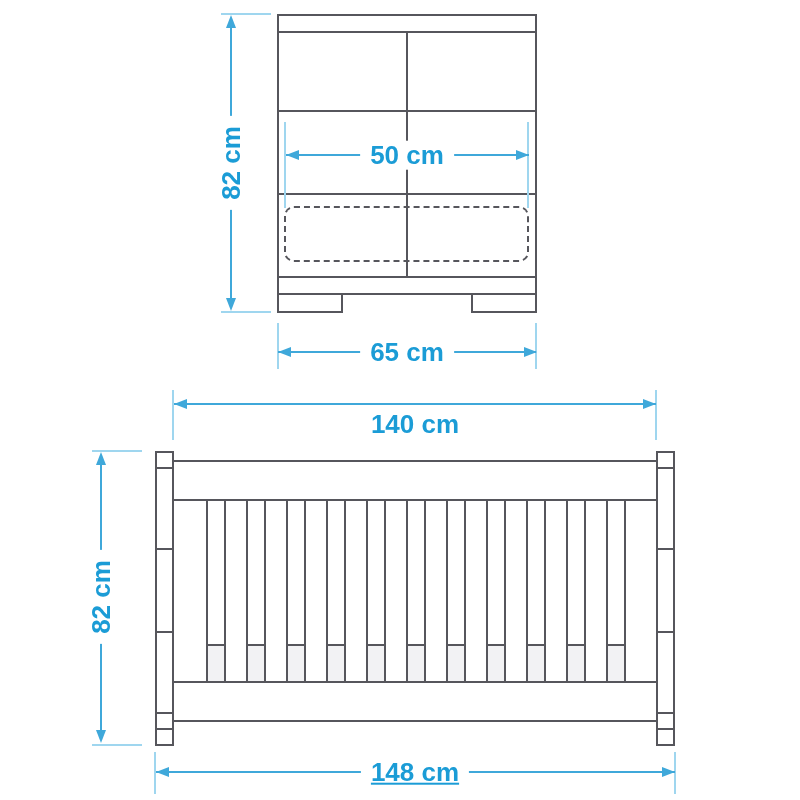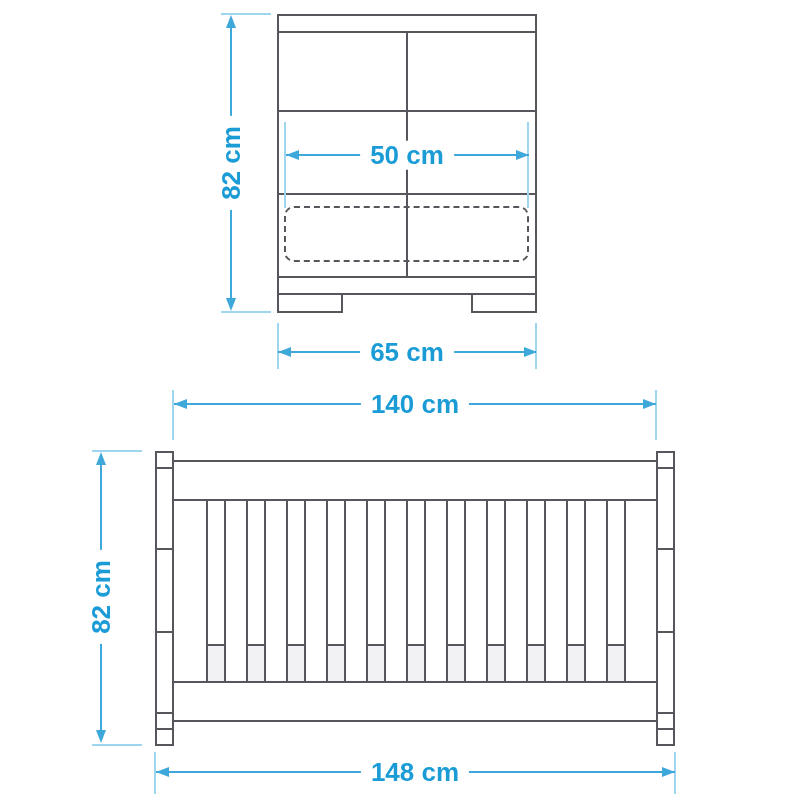--- a/index.html
+++ b/index.html
@@ -146,35 +146,35 @@
         </div>
       </div>
   </div>
 
   <div>
     <div class="ext-v" style="left:172px;top:390px;height:50px;"></div>
     <div class="ext-v" style="left:655px;top:390px;height:50px;"></div>
     <div class="dshaft-h" style="left:174px;top:403px;width:482px;"></div>
     <div class="arr arr-left" style="left:174px;top:399px;"></div>
     <div class="arr arr-right" style="left:643px;top:399px;"></div>
-    <div class="dimlabel" style="left:415px;top:404px;">140 cm</div>
+    <div class="dimlabel" style="left:415px;top:424px;">140 cm</div>
   </div>
 
   <div>
     <div class="ext-h" style="left:92px;top:450px;width:50px;"></div>
     <div class="ext-h" style="left:92px;top:744px;width:50px;"></div>
     <div class="dshaft-v" style="left:100px;top:462px;height:91px;"></div>
     <div class="dshaft-v" style="left:100px;top:638px;height:95px;"></div>
     <div class="arr arr-up" style="left:96px;top:452px;"></div>
     <div class="arr arr-down" style="left:96px;top:730px;"></div>
     <div class="dimlabel vert" style="left:101px;top:597px;">82 cm</div>
   </div>
 
   <div>
     <div class="ext-v" style="left:154px;top:752px;height:42px;"></div>
     <div class="ext-v" style="left:674px;top:752px;height:42px;"></div>
     <div class="dshaft-h" style="left:156px;top:771px;width:519px;"></div>
     <div class="arr arr-left" style="left:156px;top:767px;"></div>
     <div class="arr arr-right" style="left:662px;top:767px;"></div>
-    <div class="dimlabel" style="left:415px;top:772px;">148 cm</div>
+    <div class="dimlabel" style="left:415px;top:772px;text-decoration:underline;">148 cm</div>
   </div>
 
 </div>
 
 </body></html>

